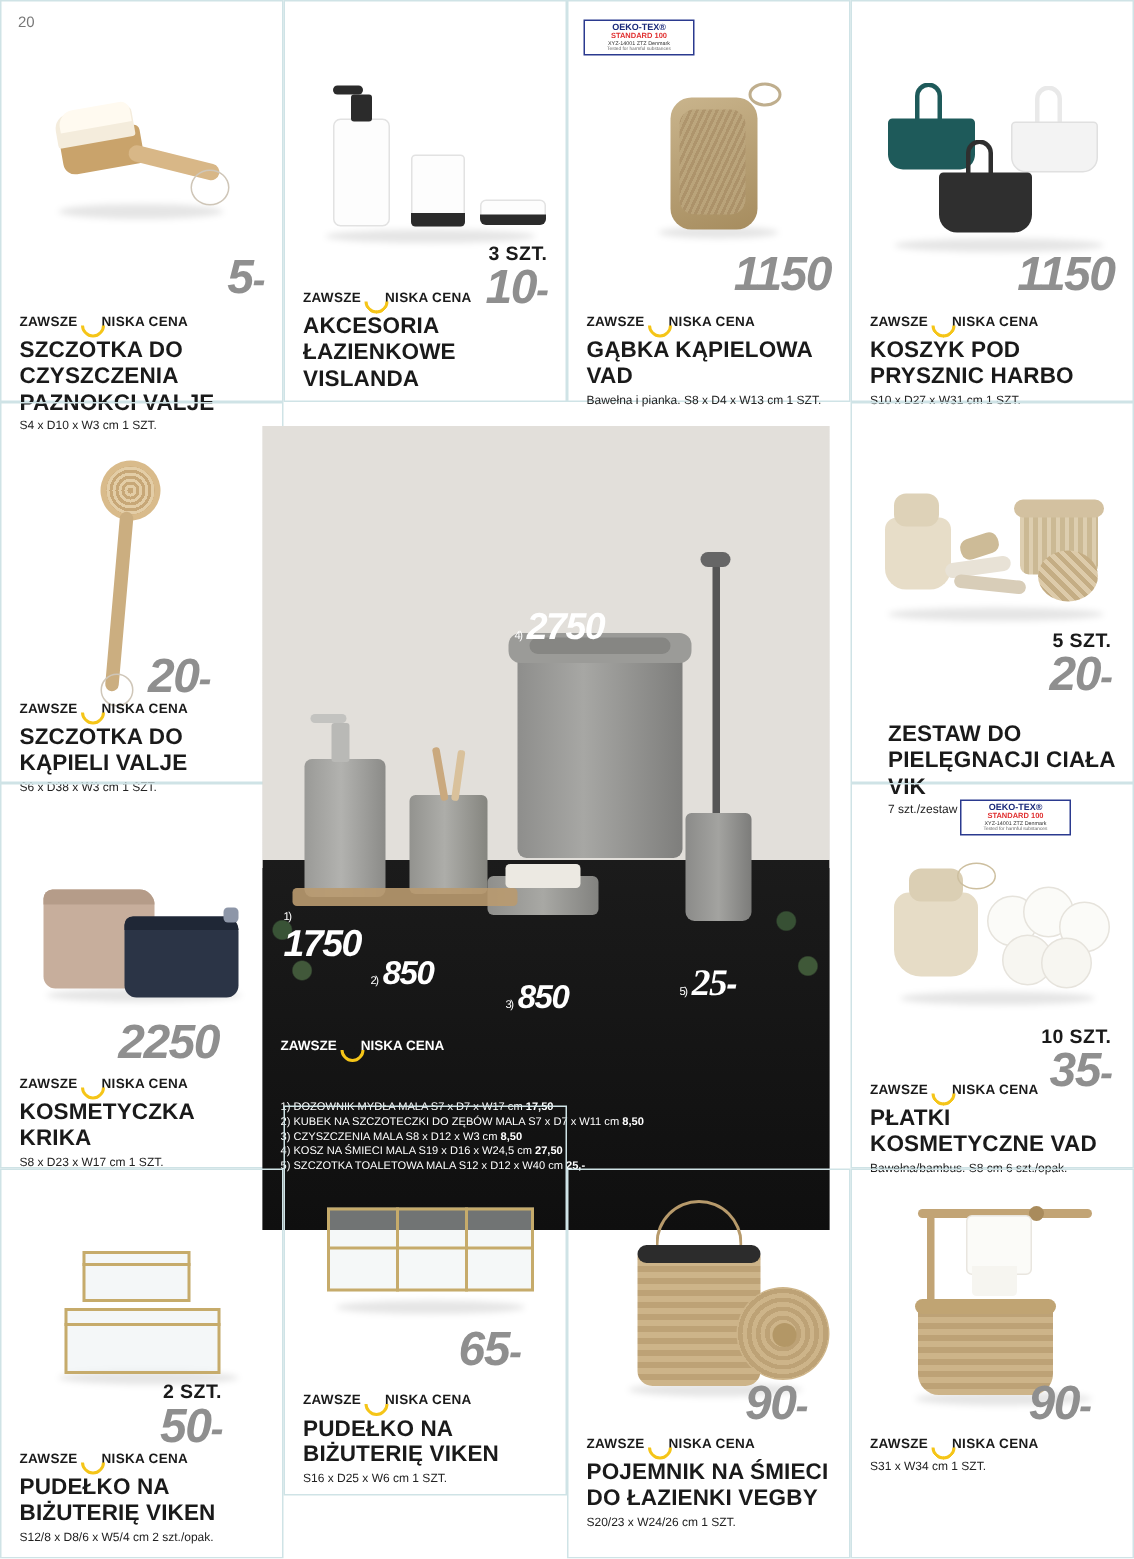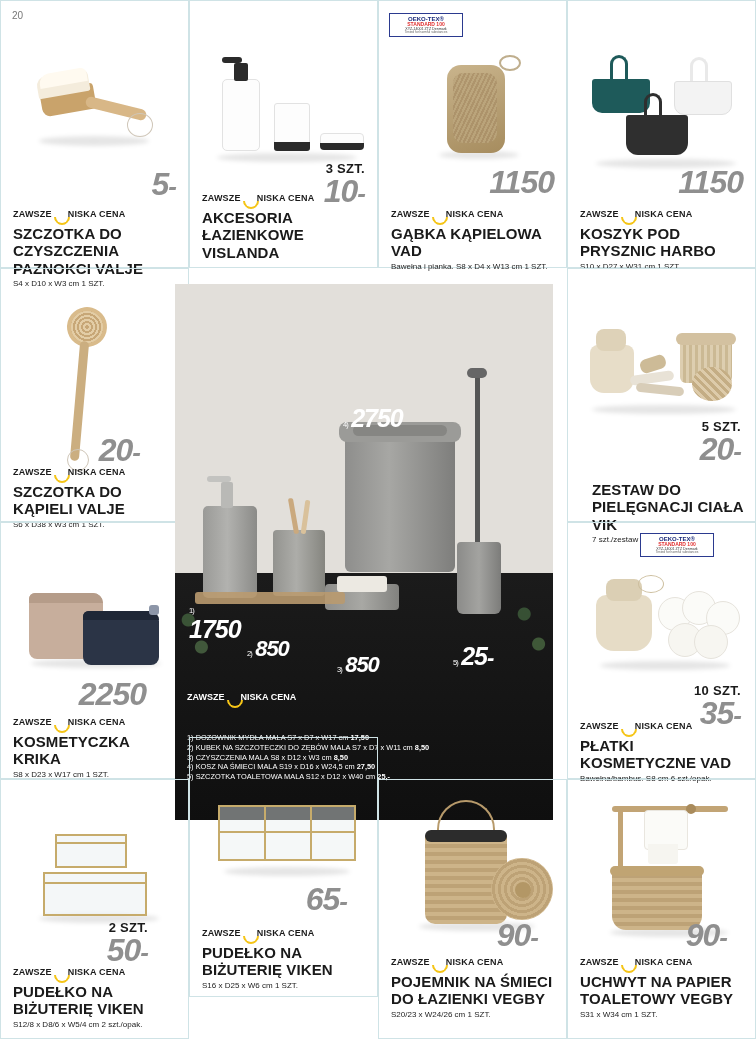--- a/index.html
+++ b/index.html
@@ -420,21 +420,21 @@
       <span style="font-size:22px;">8</span><span class="cents" style="font-size:22px;">50</span>
     </div>
 
     <div class="hero-price" style="left:162px;top:368px;">
       <span class="hero-num">3)</span>
       <span style="font-size:22px;">8</span><span class="cents" style="font-size:22px;">50</span>
     </div>
 
     <div class="hero-price" style="left:278px;top:358px;">
       <span class="hero-num">5)</span>
-      <span style="font-size:25px;">25</span><span style="font-size:22px;">-</span>
+      <span style="font-size:25px;font-family:Liberation Serif, serif;">25</span><span style="font-size:22px;">-</span>
     </div>
 
     <div class="hero-low" style="left:12px;top:406px;">
       <span>ZAWSZE</span>
       <span class="smile"></span>
       <span>NISKA CENA</span>
     </div>
 
     <div class="hero-caption" style="left:12px;bottom:38px;">
       <div>
@@ -562,18 +562,17 @@
     </div>
     <div class="price-block" style="right:28px; top:142px;">
       <span class="price" style="font-size:32px;color:#8f8f8f;">90</span><span class="price" style="font-size:26px;color:#8f8f8f;">-</span>
     </div>
     <div class="info" style="left:12px; top:175px; right:10px;">
       <div class="always-low">
         <span class="zawsze">ZAWSZE</span>
         <span class="smile"></span>
         <span class="niska">NISKA CENA</span>
       </div>
-      <div class="prod-title">UCHWYT NA PAPIER TOALETOWY VEGBY</div>
       <div class="prod-desc">S31 x W34 cm 1 SZT.</div>
     </div>
   </div>
 
 </div>
 
 </body></html>

